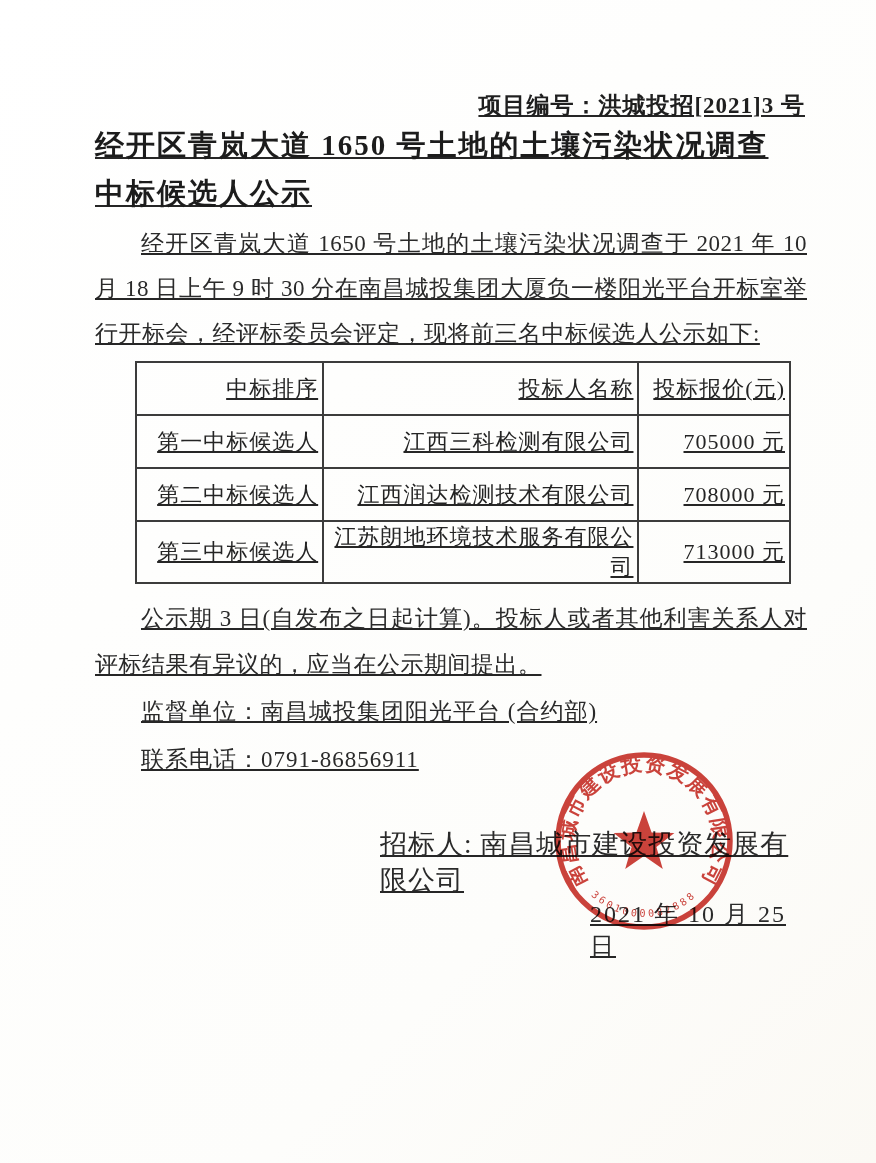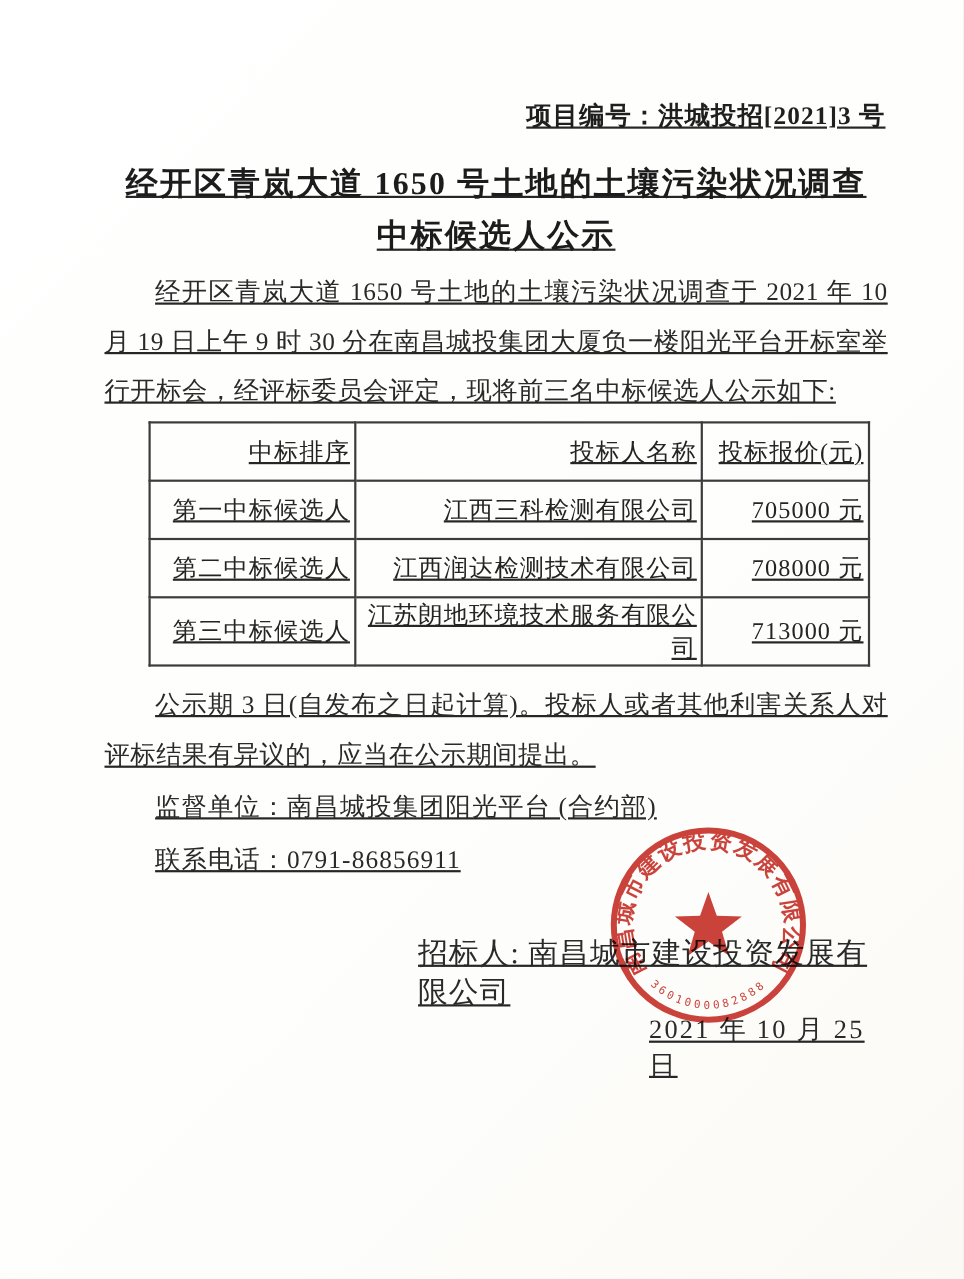--- a/index.html
+++ b/index.html
@@ -15,22 +15,21 @@
   }
   .content{position:absolute;left:95px;top:0;width:712px;text-decoration:underline;}
   .project-no{
     margin-top:90px;
     text-align:right;
     padding-right:2px;
     font-size:23px;font-weight:bold;letter-spacing:1px;
     color:#1f1f1f;
   }
   .title{
-    margin-top:22px;
-    text-align:center;
+    text-align:left;
     font-size:29px;font-weight:bold;
     line-height:48px;letter-spacing:2px;
     color:#1c1c1c;
   }
   .para{
     font-size:23px;
     text-align:justify;
     text-indent:2em;
     letter-spacing:0.5px;
     color:#2a2a2a;
@@ -82,21 +81,21 @@
 <div class="page">
   <div class="content">
 
     <div class="project-no">项目编号：洪城投招[2021]3 号</div>
 
     <div class="title">
       <div>经开区青岚大道 1650 号土地的土壤污染状况调查</div>
       <div>中标候选人公示</div>
     </div>
 
-    <div class="para intro">经开区青岚大道 1650 号土地的土壤污染状况调查于 2021 年 10 月 19 日上午 9 时 30 分在南昌城投集团大厦负一楼阳光平台开标室举行开标会，经评标委员会评定，现将前三名中标候选人公示如下:</div>
+    <div class="para intro">经开区青岚大道 1650 号土地的土壤污染状况调查于 2021 年 10 月 18 日上午 9 时 30 分在南昌城投集团大厦负一楼阳光平台开标室举行开标会，经评标委员会评定，现将前三名中标候选人公示如下:</div>
 
     <table class="bid-table">
       <thead>
         <tr>
           <th class="col-rank">中标排序</th>
           <th class="col-name">投标人名称</th>
           <th class="col-price">投标报价(元)</th>
         </tr>
       </thead>
       <tbody>

